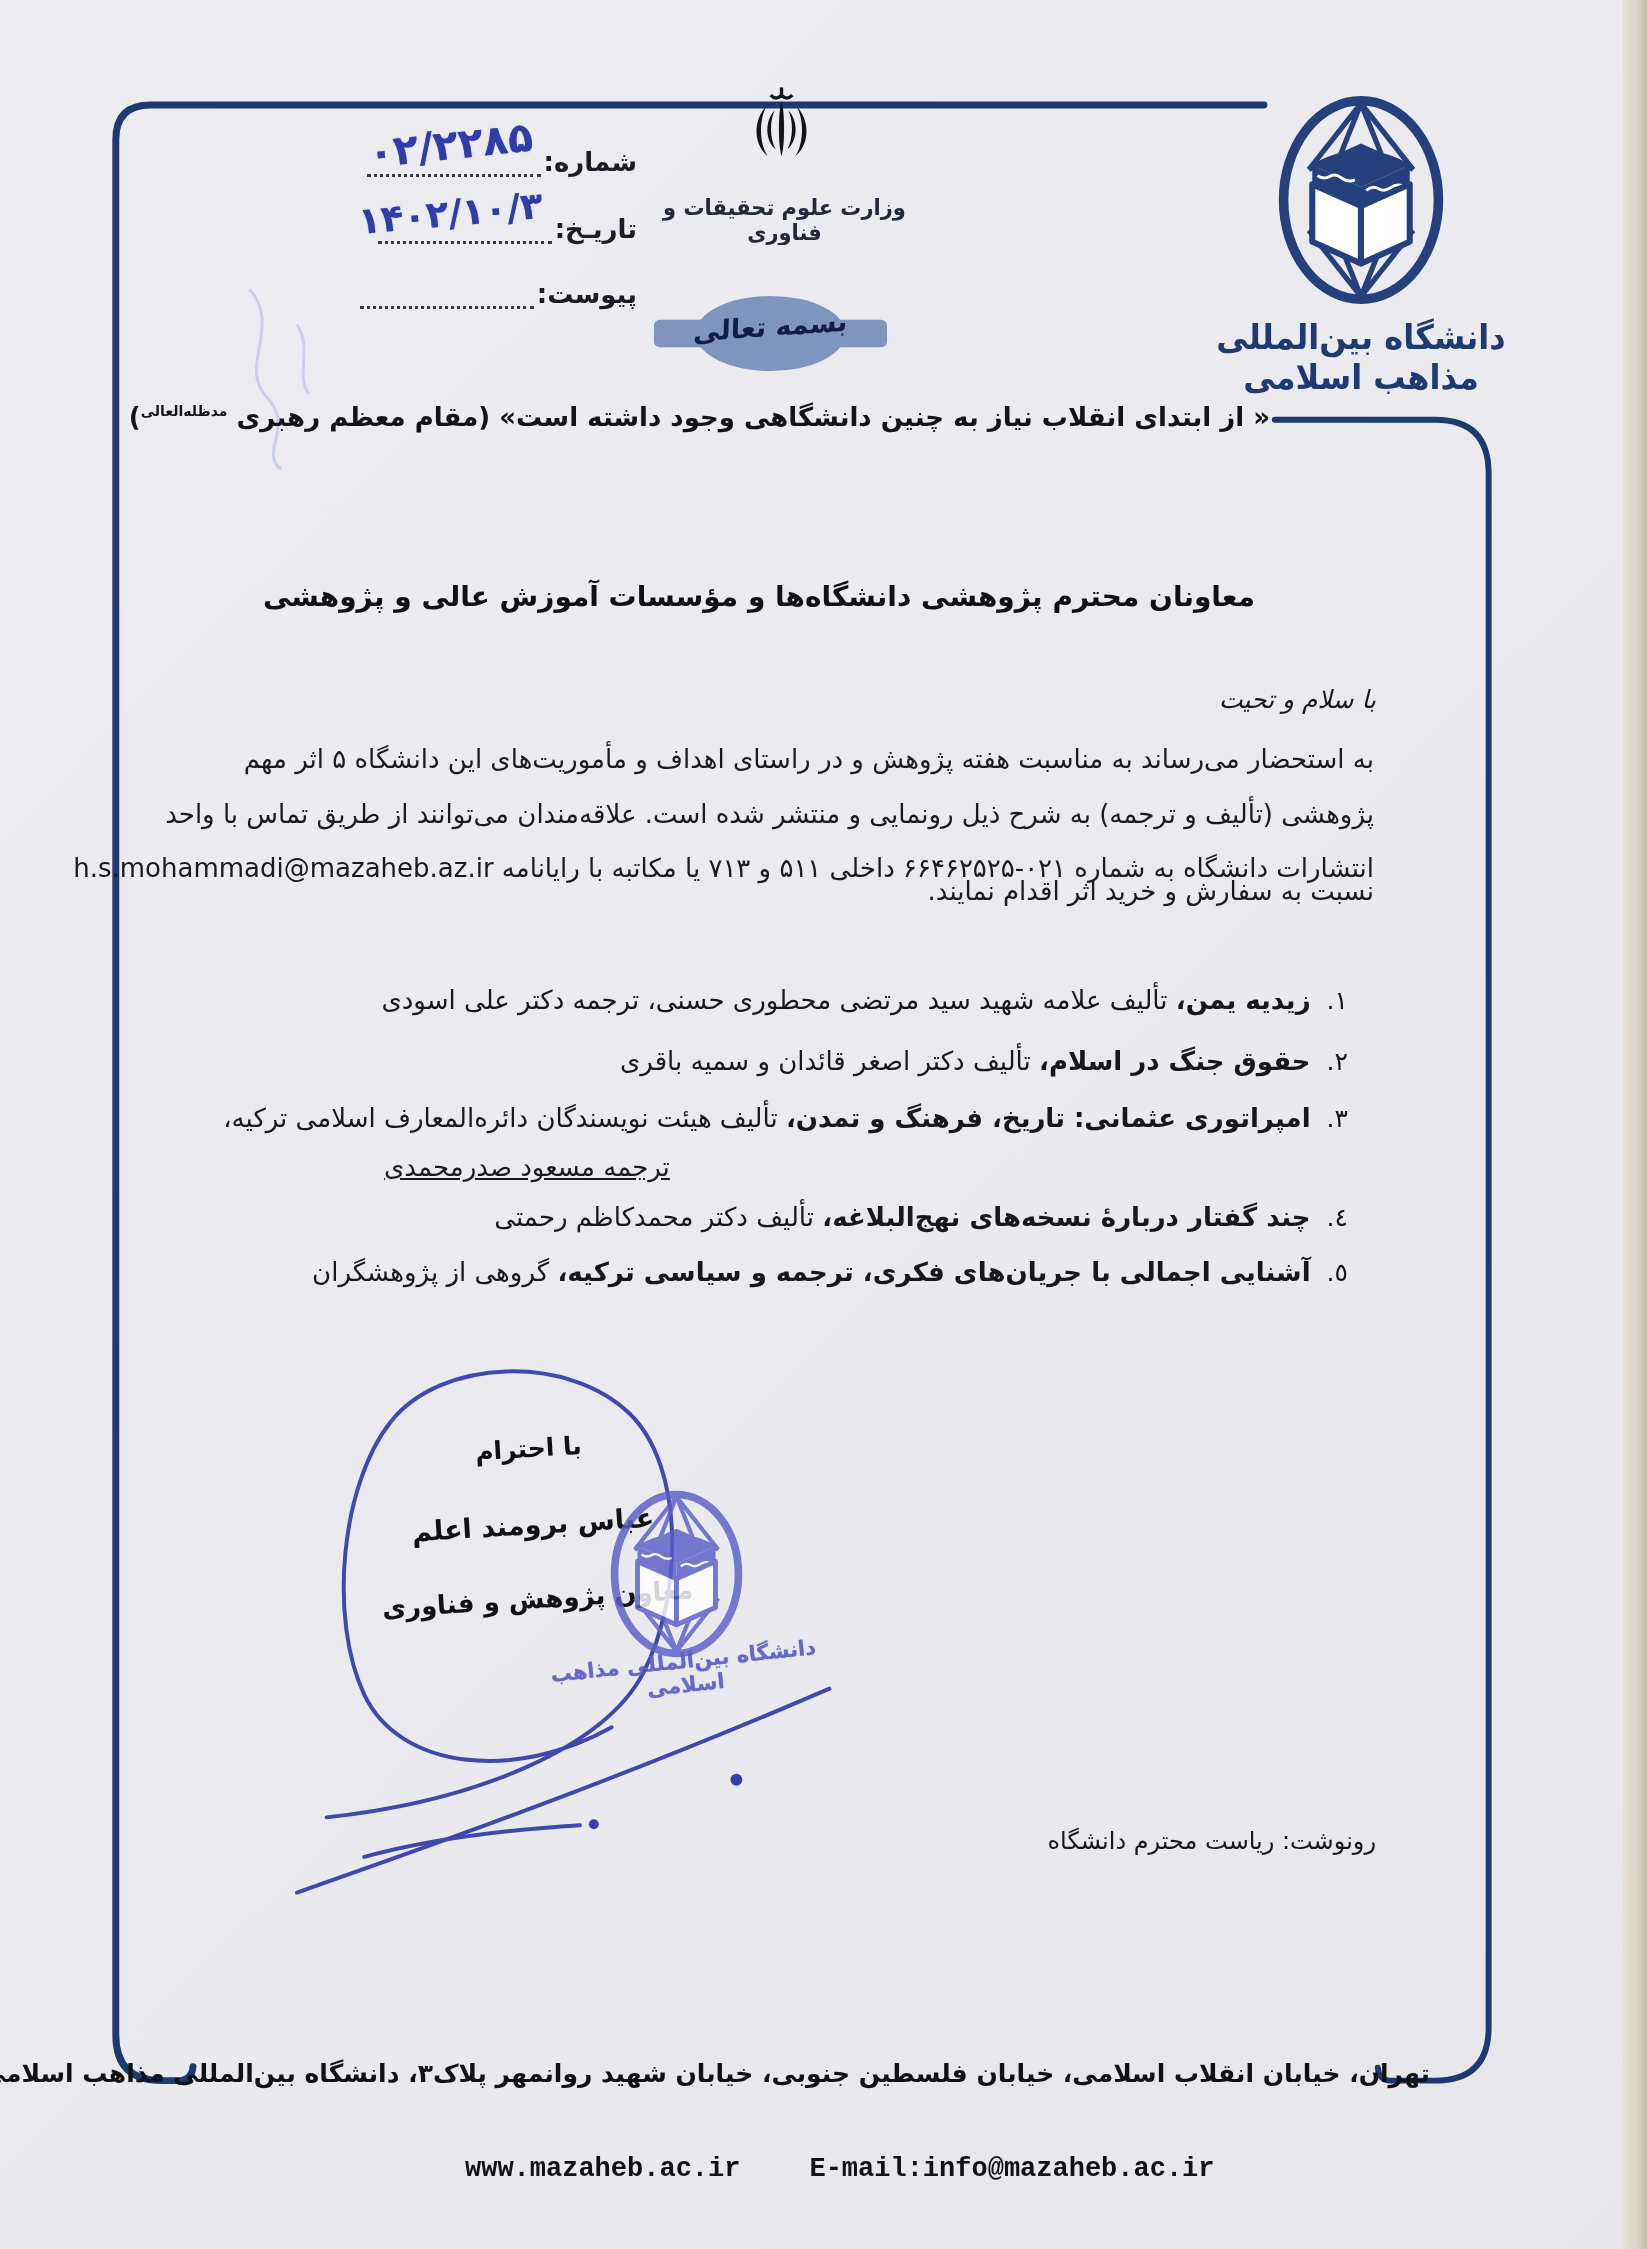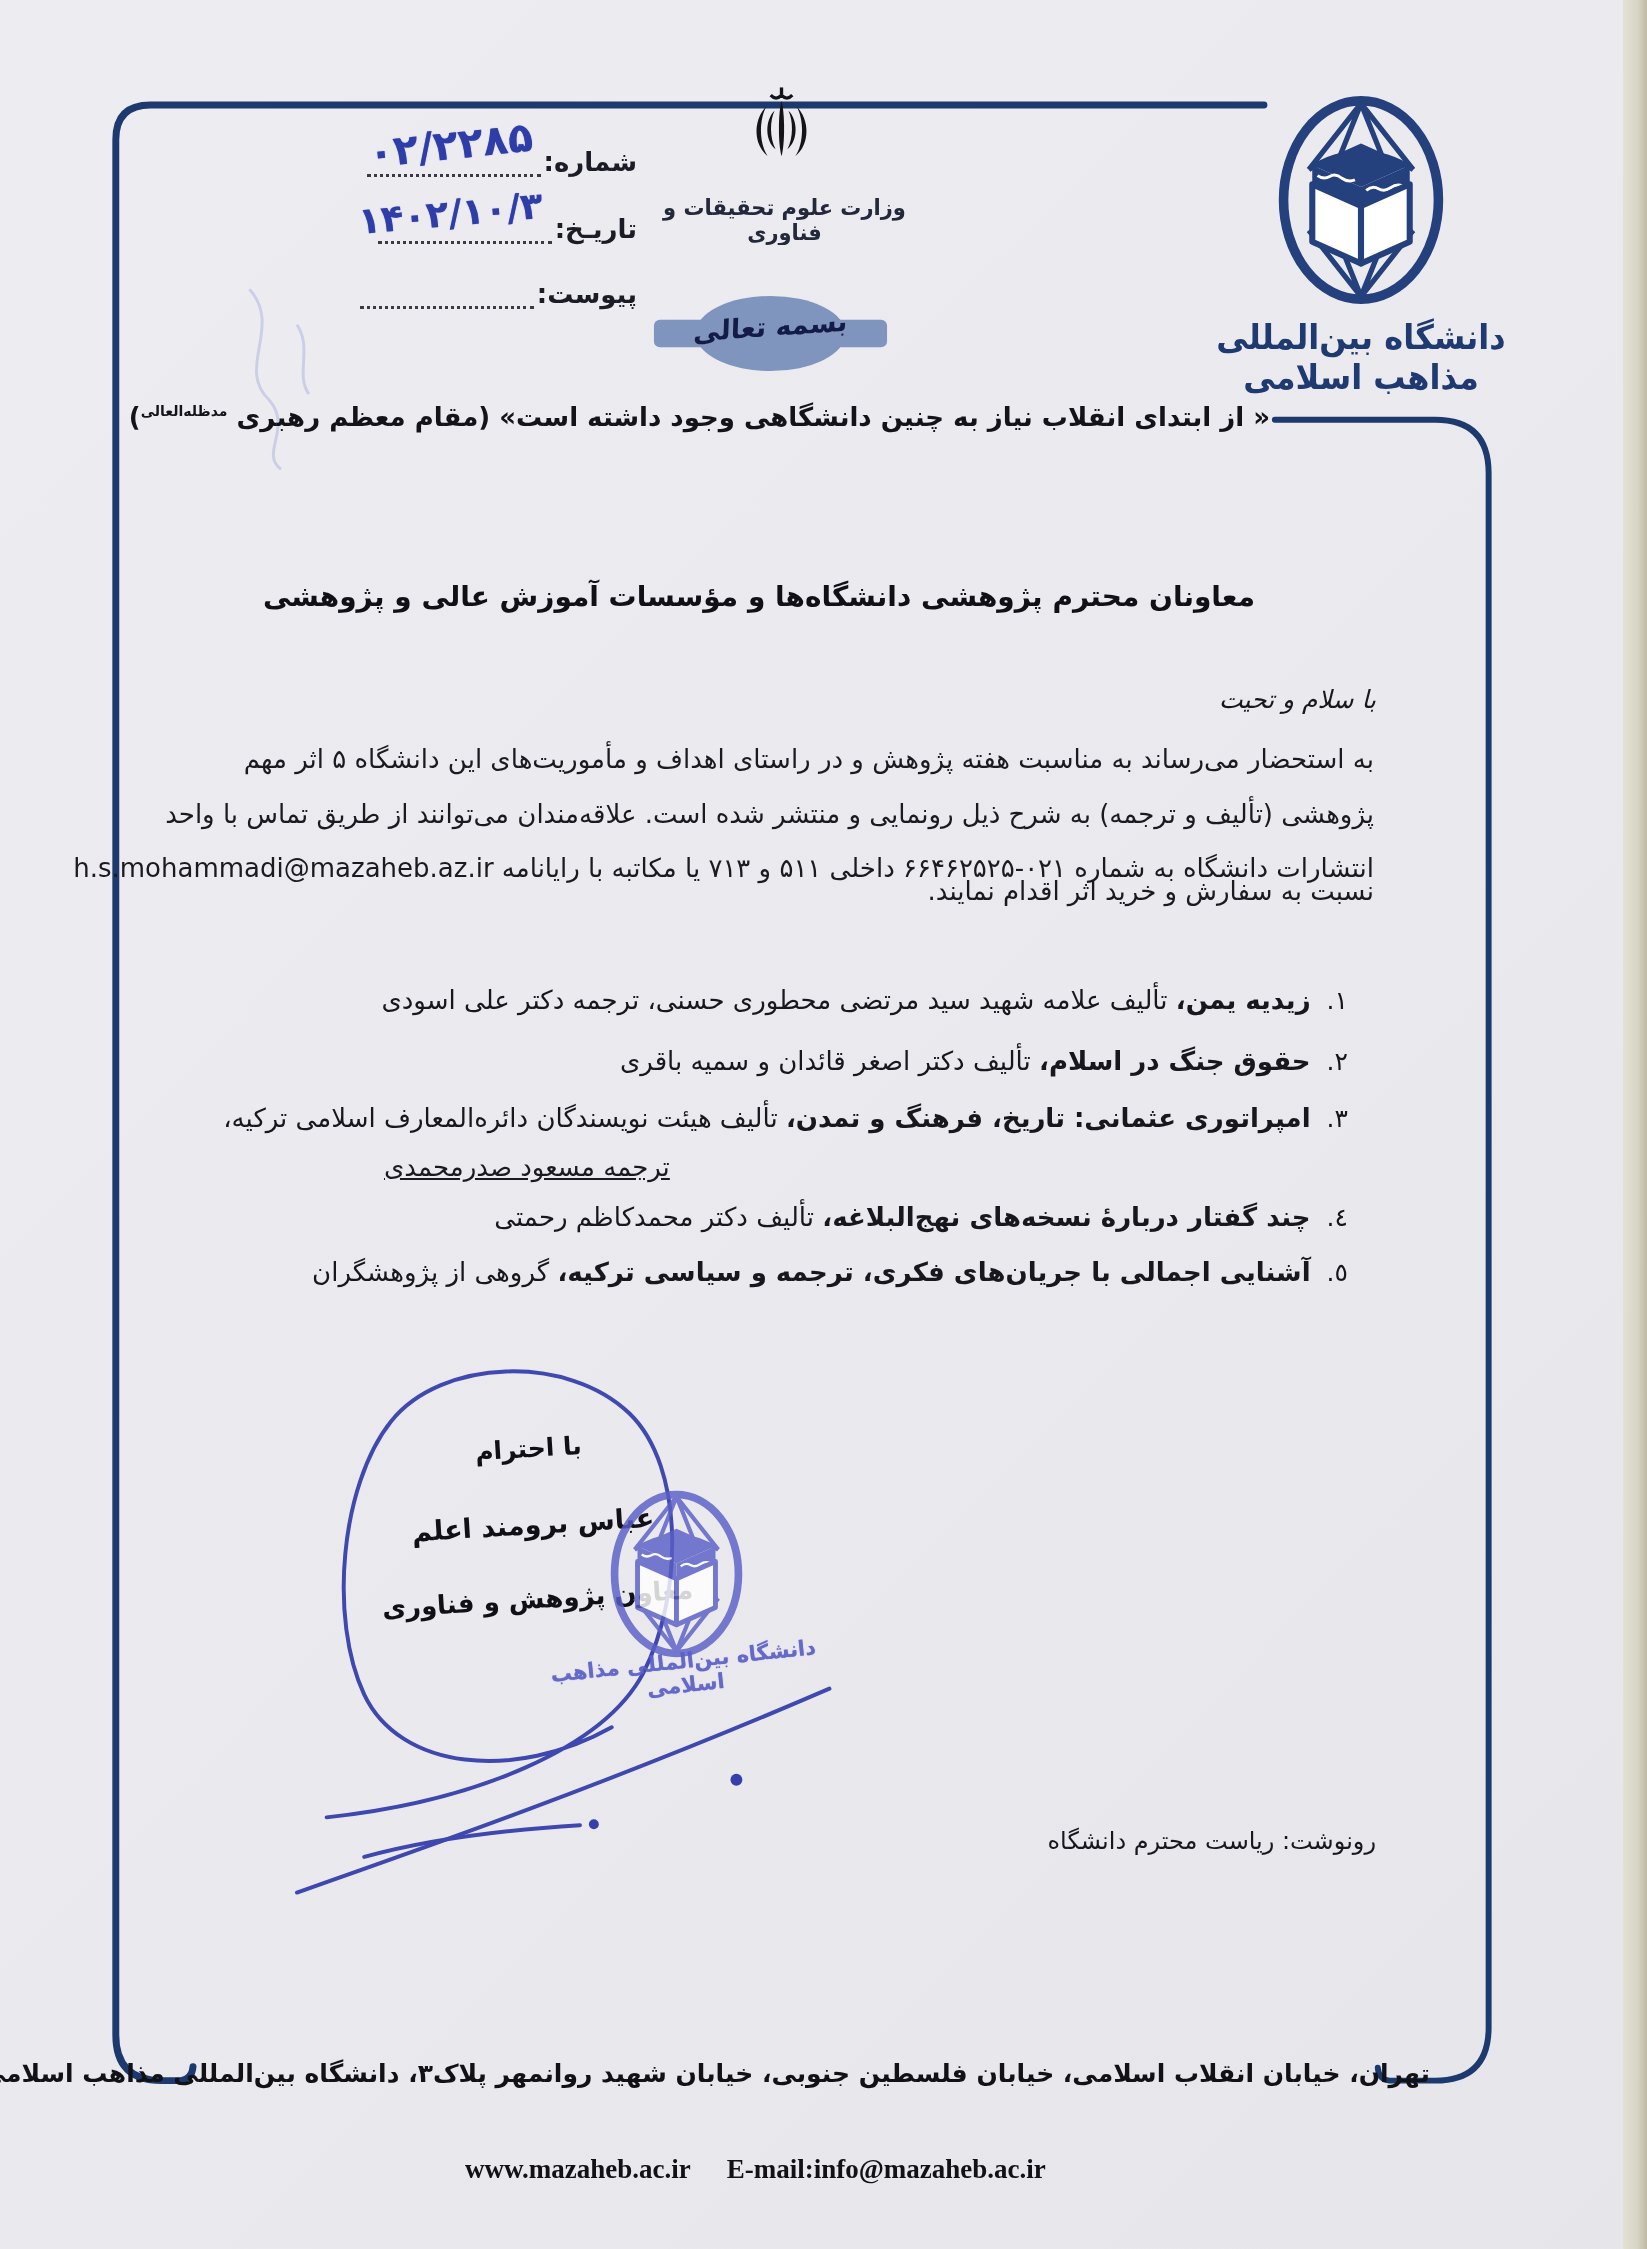--- a/index.html
+++ b/index.html
@@ -48,22 +48,22 @@
   
   .sig-block{width:436px;text-align:center;transform:rotate(-3.5deg);color:#101016;}
   .sig-block .l1{font-size:25px;font-weight:700;margin-bottom:46px;}
   .sig-block .l2{font-size:27px;font-weight:700;margin-bottom:44px;}
   .sig-block .l3{font-size:26px;font-weight:700;}
   .stamp-caption{width:307px;text-align:center;font-size:21px;font-weight:700;color:#5a5fc6;
     transform:rotate(-6deg);text-shadow:0 0 1px rgba(90,95,198,.7);opacity:.92;}
   .cc{font-size:24px;color:#17171d;margin-left:20px;}
   
   .footline{left:252px;width:1178px;text-align:center;font-size:25px;font-weight:600;color:#121216;white-space:nowrap;}
-  .webline{display:flex;direction:ltr;gap:36px;font-size:27px;font-weight:600;color:#121216;
-    font-family:Liberation Serif, serif;}
+  .webline{display:flex;direction:ltr;gap:69px;font-size:27px;font-weight:600;color:#121216;
+    font-family:Liberation Mono, monospace;}
 </style>
 </head>
 <body>
 
 <div class="page">
 
   <svg width="0" height="0" style="position:absolute" aria-hidden="true">
     <defs>
       <symbol id="uni-logo" viewBox="0 0 200 250">
         <ellipse cx="100" cy="125" rx="89" ry="114" fill="none" stroke="currentColor" stroke-width="11"></ellipse>

